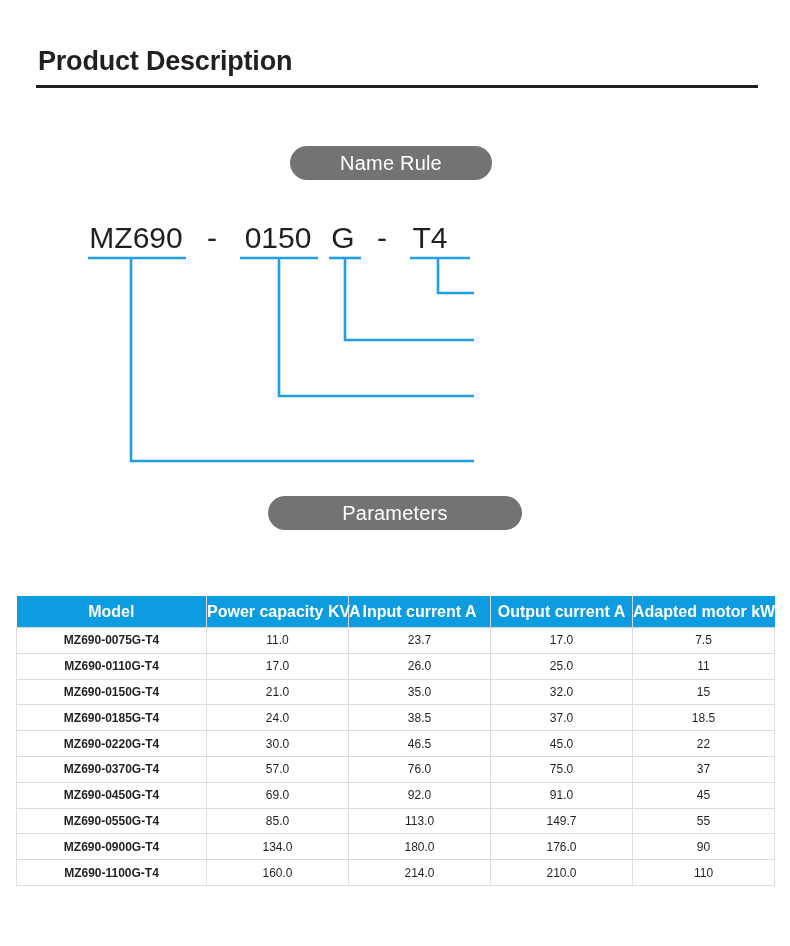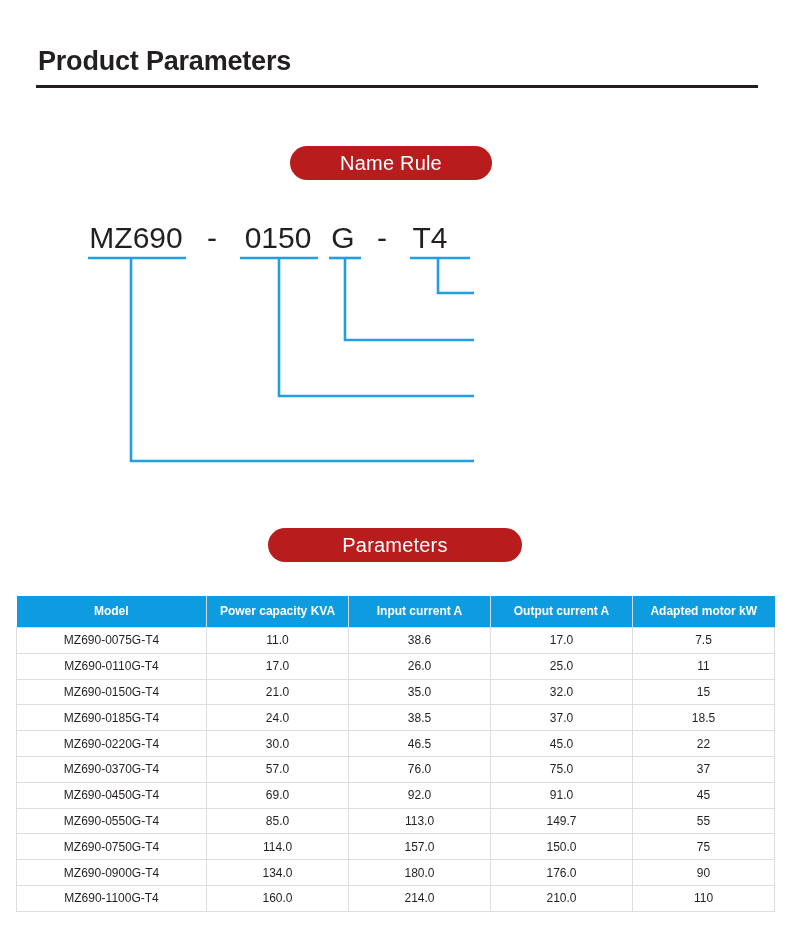--- a/index.html
+++ b/index.html
@@ -35,38 +35,38 @@
   }
   .title-rule {
     height: 3px;
     background: #231f20;
     width: 100%;
   }
 
   
   .badge {
     position: absolute;
-    background: #b91c1c;
+    background: #737373;
     color: #ffffff;
     border-radius: 999px;
     text-align: center;
     font-size: 20px;
     line-height: 34px;
     height: 34px;
     letter-spacing: 0.2px;
     white-space: nowrap;
   }
   .badge-name-rule {
     left: 290px;
     top: 146px;
     width: 202px;
   }
   .badge-parameters {
     left: 268px;
-    top: 528px;
+    top: 496px;
     width: 254px;
   }
 
   
   .name-rule-diagram {
     position: absolute;
     left: 0;
     top: 200px;
     width: 790px;
     height: 300px;
@@ -130,21 +130,21 @@
     width: 758px;
   }
   table.params-table {
     border-collapse: collapse;
     width: 758px;
     table-layout: fixed;
   }
   table.params-table th {
     background: #0e9ce0;
     color: #ffffff;
-    font-size: 12px;
+    font-size: 16px;
     font-weight: bold;
     height: 31px;
     line-height: 31px;
     padding: 0;
     text-align: center;
     border-right: 1px solid #d9d9d9;
     border-bottom: 1px solid #d9d9d9;
     white-space: nowrap;
   }
   table.params-table th:last-child { border-right: none; }
@@ -152,34 +152,34 @@
     font-size: 12px;
     color: #231f20;
     height: 24.8px;
     padding: 0;
     text-align: center;
     border-right: 1px solid #dedede;
     border-bottom: 1px solid #dedede;
     background: #ffffff;
     white-space: nowrap;
   }
-  table.params-table tr td:first-child { border-left: 1px solid #dedede; }
+  table.params-table tr td:first-child { border-left: 1px solid #dedede; font-weight: bold; }
   table.params-table tr td:last-child  { border-right: 1px solid #dedede; }
 
   col.c-model  { width: 190px; }
   col.c-power  { width: 142px; }
   col.c-input  { width: 142px; }
   col.c-output { width: 142px; }
   col.c-motor  { width: 142px; }
 </style>
 </head>
 <body>
 
 <div class="page-header">
-  <h1 class="page-title">Product Parameters</h1>
+  <h1 class="page-title">Product Description</h1>
   <div class="title-rule"></div>
 </div>
 
 <div class="badge badge-name-rule">Name Rule</div>
 
 <div class="name-rule-diagram">
 
   <svg class="nr-svg" viewBox="0 0 790 300">
     <g stroke="#229fe0" stroke-width="2.6" fill="none" stroke-linecap="butt">
 
@@ -225,21 +225,21 @@
           <th>Power capacity KVA</th>
           <th>Input current A</th>
           <th>Output current A</th>
           <th>Adapted motor kW</th>
         </tr>
     </thead>
     <tbody id="tbody-rows">
         <tr>
           <td>MZ690-0075G-T4</td>
           <td>11.0</td>
-          <td>38.6</td>
+          <td>23.7</td>
           <td>17.0</td>
           <td>7.5</td>
         </tr>
         <tr>
           <td>MZ690-0110G-T4</td>
           <td>17.0</td>
           <td>26.0</td>
           <td>25.0</td>
           <td>11</td>
         </tr>
@@ -279,27 +279,20 @@
           <td>45</td>
         </tr>
         <tr>
           <td>MZ690-0550G-T4</td>
           <td>85.0</td>
           <td>113.0</td>
           <td>149.7</td>
           <td>55</td>
         </tr>
         <tr>
-          <td>MZ690-0750G-T4</td>
-          <td>114.0</td>
-          <td>157.0</td>
-          <td>150.0</td>
-          <td>75</td>
-        </tr>
-        <tr>
           <td>MZ690-0900G-T4</td>
           <td>134.0</td>
           <td>180.0</td>
           <td>176.0</td>
           <td>90</td>
         </tr>
         <tr>
           <td>MZ690-1100G-T4</td>
           <td>160.0</td>
           <td>214.0</td>

